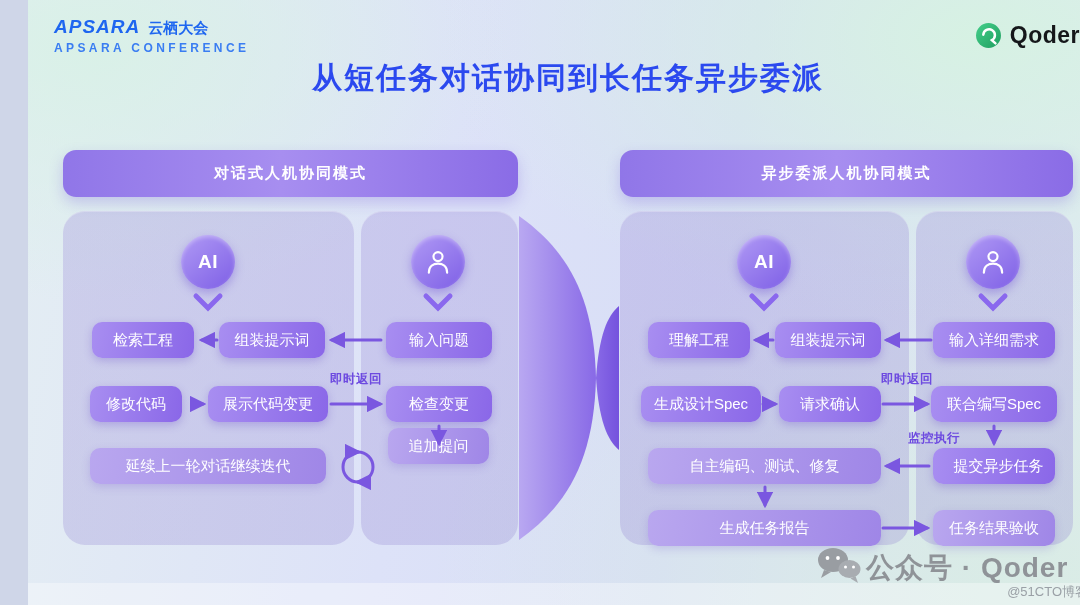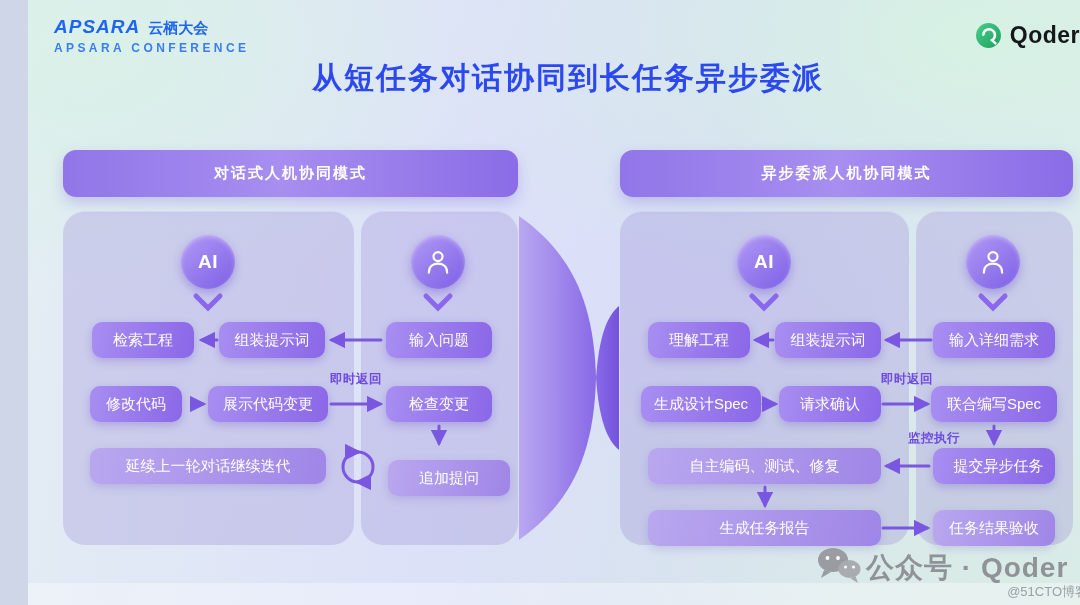--- a/index.html
+++ b/index.html
@@ -140,21 +140,21 @@
     </svg>
   </div>
 
   <div class="node" style="left:64px;  top:322px; width:102px;">检索工程</div>
   <div class="node" style="left:191px; top:322px; width:106px;">组装提示词</div>
   <div class="node" style="left:62px;  top:386px; width:92px;">修改代码</div>
   <div class="node" style="left:180px; top:386px; width:120px;">展示代码变更</div>
   <div class="node muted" style="left:62px; top:448px; width:236px;">延续上一轮对话继续迭代</div>
   <div class="node" style="left:358px; top:322px; width:106px;">输入问题</div>
   <div class="node" style="left:358px; top:386px; width:106px;">检查变更</div>
-  <div class="node muted" style="left:360px; top:460px; width:122px;">追加提问</div>
+  <div class="node muted" style="left:360px; top:428px; width:101px;">追加提问</div>
 
   <div class="node" style="left:620px; top:322px; width:102px;">理解工程</div>
   <div class="node" style="left:747px; top:322px; width:106px;">组装提示词</div>
   <div class="node" style="left:613px; top:386px; width:120px;">生成设计Spec</div>
   <div class="node" style="left:751px; top:386px; width:102px;">请求确认</div>
   <div class="node muted" style="left:620px; top:448px; width:233px;">自主编码、测试、修复</div>
   <div class="node muted" style="left:620px; top:510px; width:233px;">生成任务报告</div>
   <div class="node" style="left:905px; top:322px; width:122px;">输入详细需求</div>
   <div class="node" style="left:903px; top:386px; width:126px;">联合编写Spec</div>
   <div class="node" style="left:905px; top:448px; width:122px;padding-left:19px;">提交异步任务</div>

